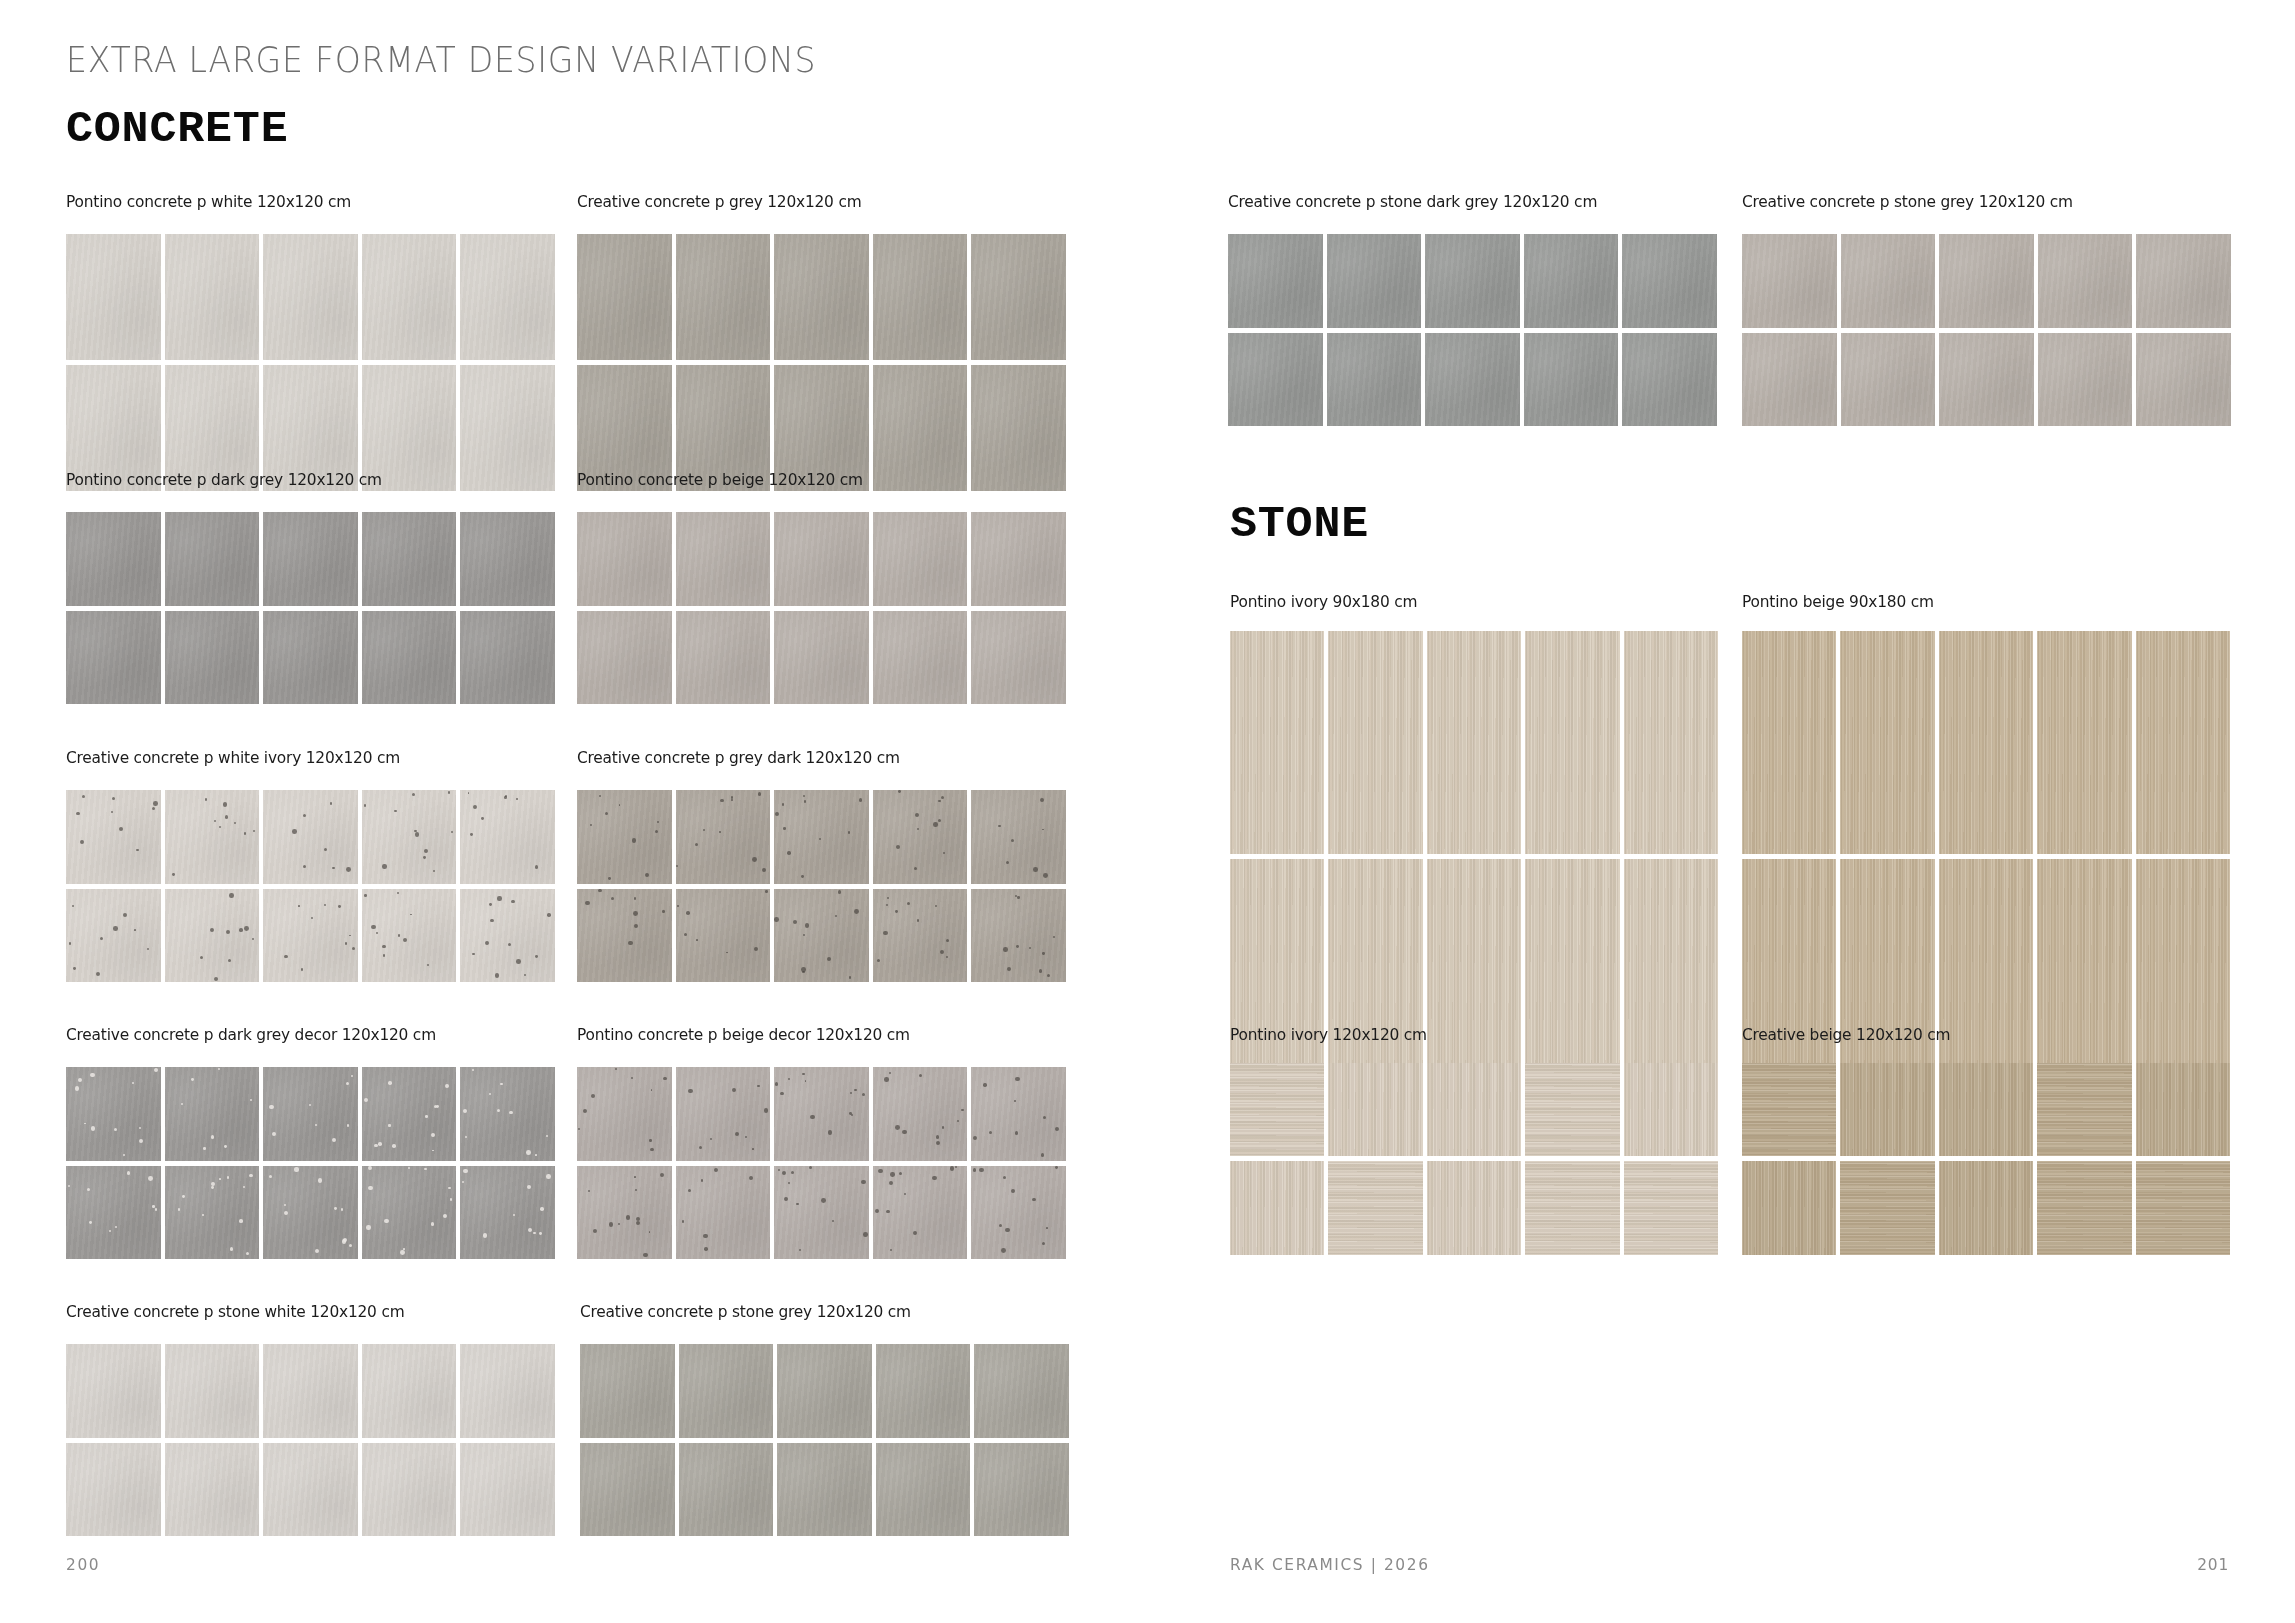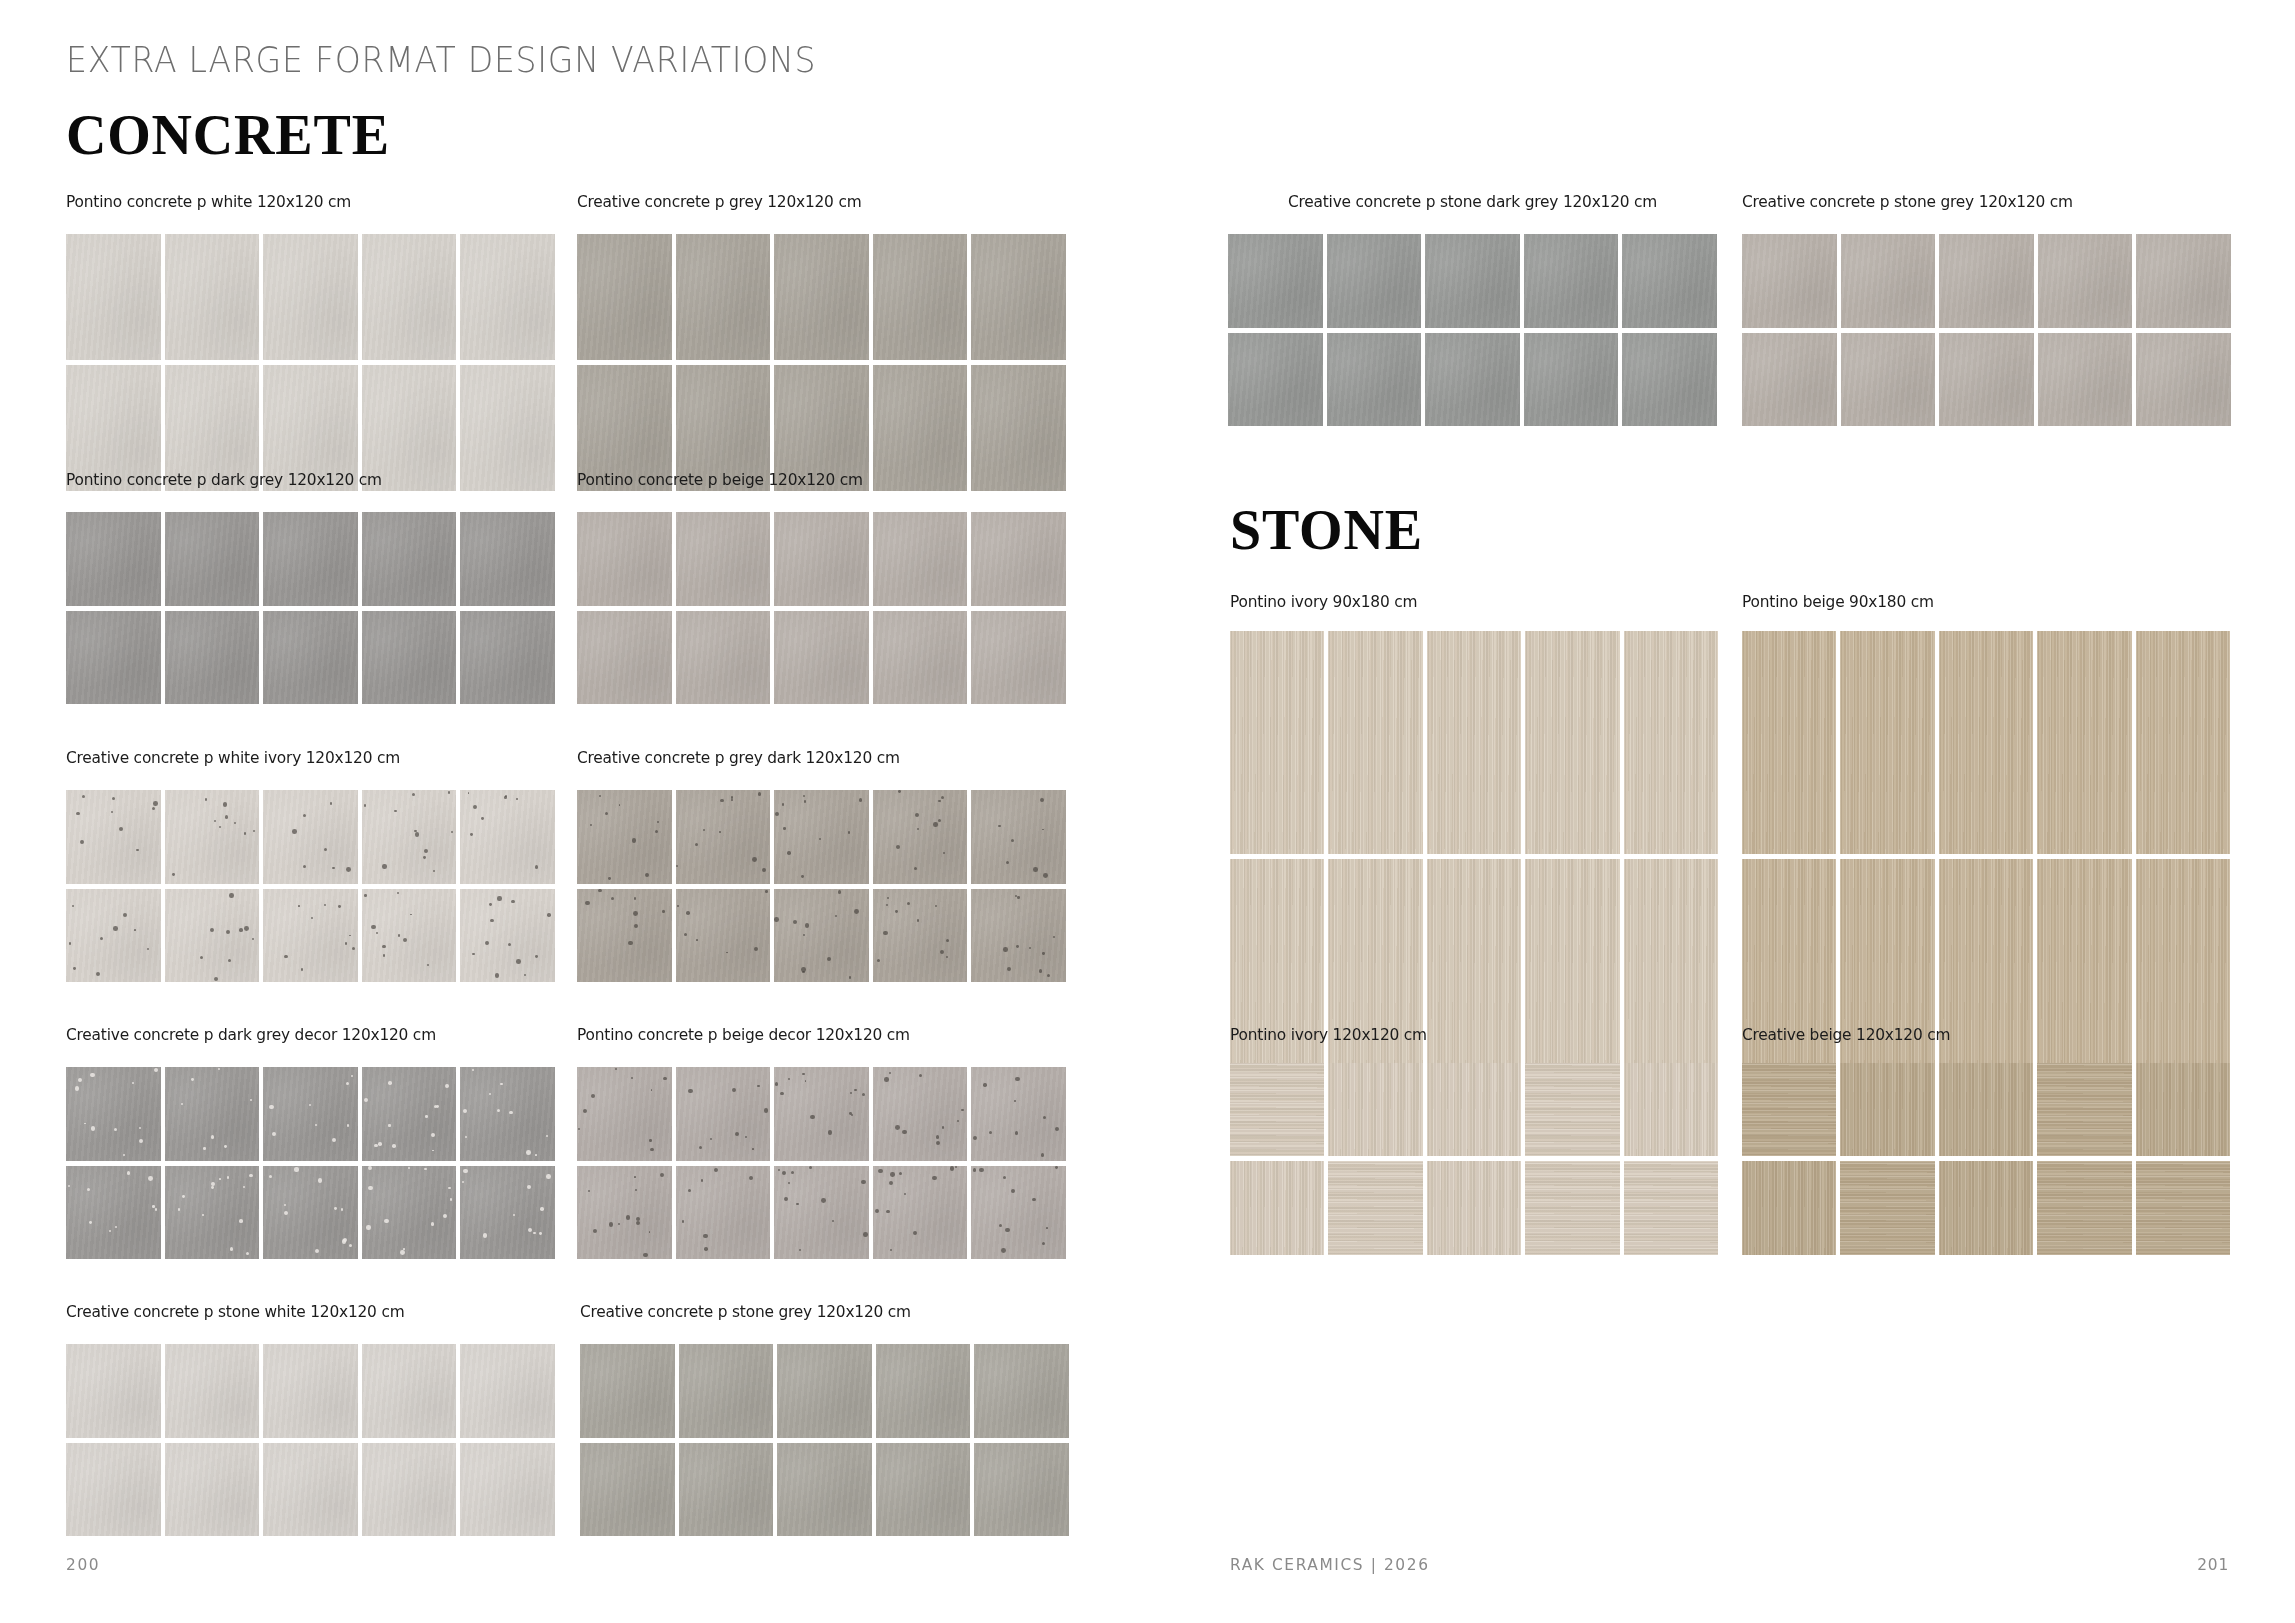--- a/index.html
+++ b/index.html
@@ -2,22 +2,22 @@
 <html style="font-size:13px"><head>
 <meta charset="utf-8">
 <style>
   html, body { margin:0; padding:0; background:#ffffff; }
   body { width:2295px; height:1623px; position:relative; overflow:hidden;
          font-family:"Liberation Sans", "DejaVu Sans", sans-serif; color:#111; }
   .abs { position:absolute; }
   .kicker { left:66px; top:42px; font-size:36px; font-weight:300; letter-spacing:0.8px;
             color:#6e6e6e; white-space:nowrap; line-height:1;
             -webkit-text-stroke:0; font-family:"DejaVu Sans", sans-serif; font-weight:200; transform:scaleX(0.92); transform-origin:left top; }
-  .section-title { font-size:56px; font-weight:700; color:#0a0a0a; letter-spacing:0.8px; line-height:1;
-                   font-family:Liberation Serif, serif; white-space:nowrap; }
+  .section-title { font-size:45px; font-weight:700; color:#0a0a0a; letter-spacing:0.8px; line-height:1;
+                   font-family:Liberation Mono, monospace; white-space:nowrap; }
   .label { font-size:15.4px; color:#1b1b1b; white-space:nowrap; line-height:1;
            font-family:"DejaVu Sans", sans-serif; letter-spacing:-0.2px; }
   .grid { display:grid; grid-template-columns:repeat(5, 1fr); column-gap:4px; row-gap:4.9px; }
   .tile { position:relative; overflow:hidden; }
   .tex-concrete { background-image:
       radial-gradient(ellipse at 20% 30%, rgba(255,255,255,0.10), transparent 55%),
       radial-gradient(ellipse at 80% 70%, rgba(0,0,0,0.05), transparent 60%),
       repeating-linear-gradient(95deg, rgba(255,255,255,0.03) 0 2.4px, rgba(0,0,0,0.025) 2.4px 5.7px); }
   .tex-grain-v { background-image:
       repeating-linear-gradient(90deg, rgba(255,255,255,0.14) 0 0.8px, rgba(0,0,0,0.05) 0.8px 2.4px, rgba(255,255,255,0.06) 2.4px 4px, rgba(0,0,0,0.03) 4px 6.5px),
@@ -610,21 +610,21 @@
       <div class="tile tex-concrete" style="background-color: rgb(169, 166, 158);"></div>
       <div class="tile tex-concrete" style="background-color: rgb(169, 166, 158);"></div>
       <div class="tile tex-concrete" style="background-color: rgb(169, 166, 158);"></div>
       <div class="tile tex-concrete" style="background-color: rgb(169, 166, 158);"></div>
       <div class="tile tex-concrete" style="background-color: rgb(169, 166, 158);"></div>
       <div class="tile tex-concrete" style="background-color: rgb(169, 166, 158);"></div>
       <div class="tile tex-concrete" style="background-color: rgb(169, 166, 158);"></div>
       <div class="tile tex-concrete" style="background-color: rgb(169, 166, 158);"></div>
     </div>
 </div>
-<div class="abs swatch" style="left:1228px; top:195px;text-align:center;">
+<div class="abs swatch" style="left:1228px; top:195px;">
   <div class="label">Creative concrete p stone dark grey 120x120 cm</div>
   <div class="grid" style="margin-top:24px;width:489px;height:192px;">
       <div class="tile tex-concrete" style="background-color: rgb(152, 154, 152);"></div>
       <div class="tile tex-concrete" style="background-color: rgb(152, 154, 152);"></div>
       <div class="tile tex-concrete" style="background-color: rgb(152, 154, 152);"></div>
       <div class="tile tex-concrete" style="background-color: rgb(152, 154, 152);"></div>
       <div class="tile tex-concrete" style="background-color: rgb(152, 154, 152);"></div>
       <div class="tile tex-concrete" style="background-color: rgb(152, 154, 152);"></div>
       <div class="tile tex-concrete" style="background-color: rgb(152, 154, 152);"></div>
       <div class="tile tex-concrete" style="background-color: rgb(152, 154, 152);"></div>

